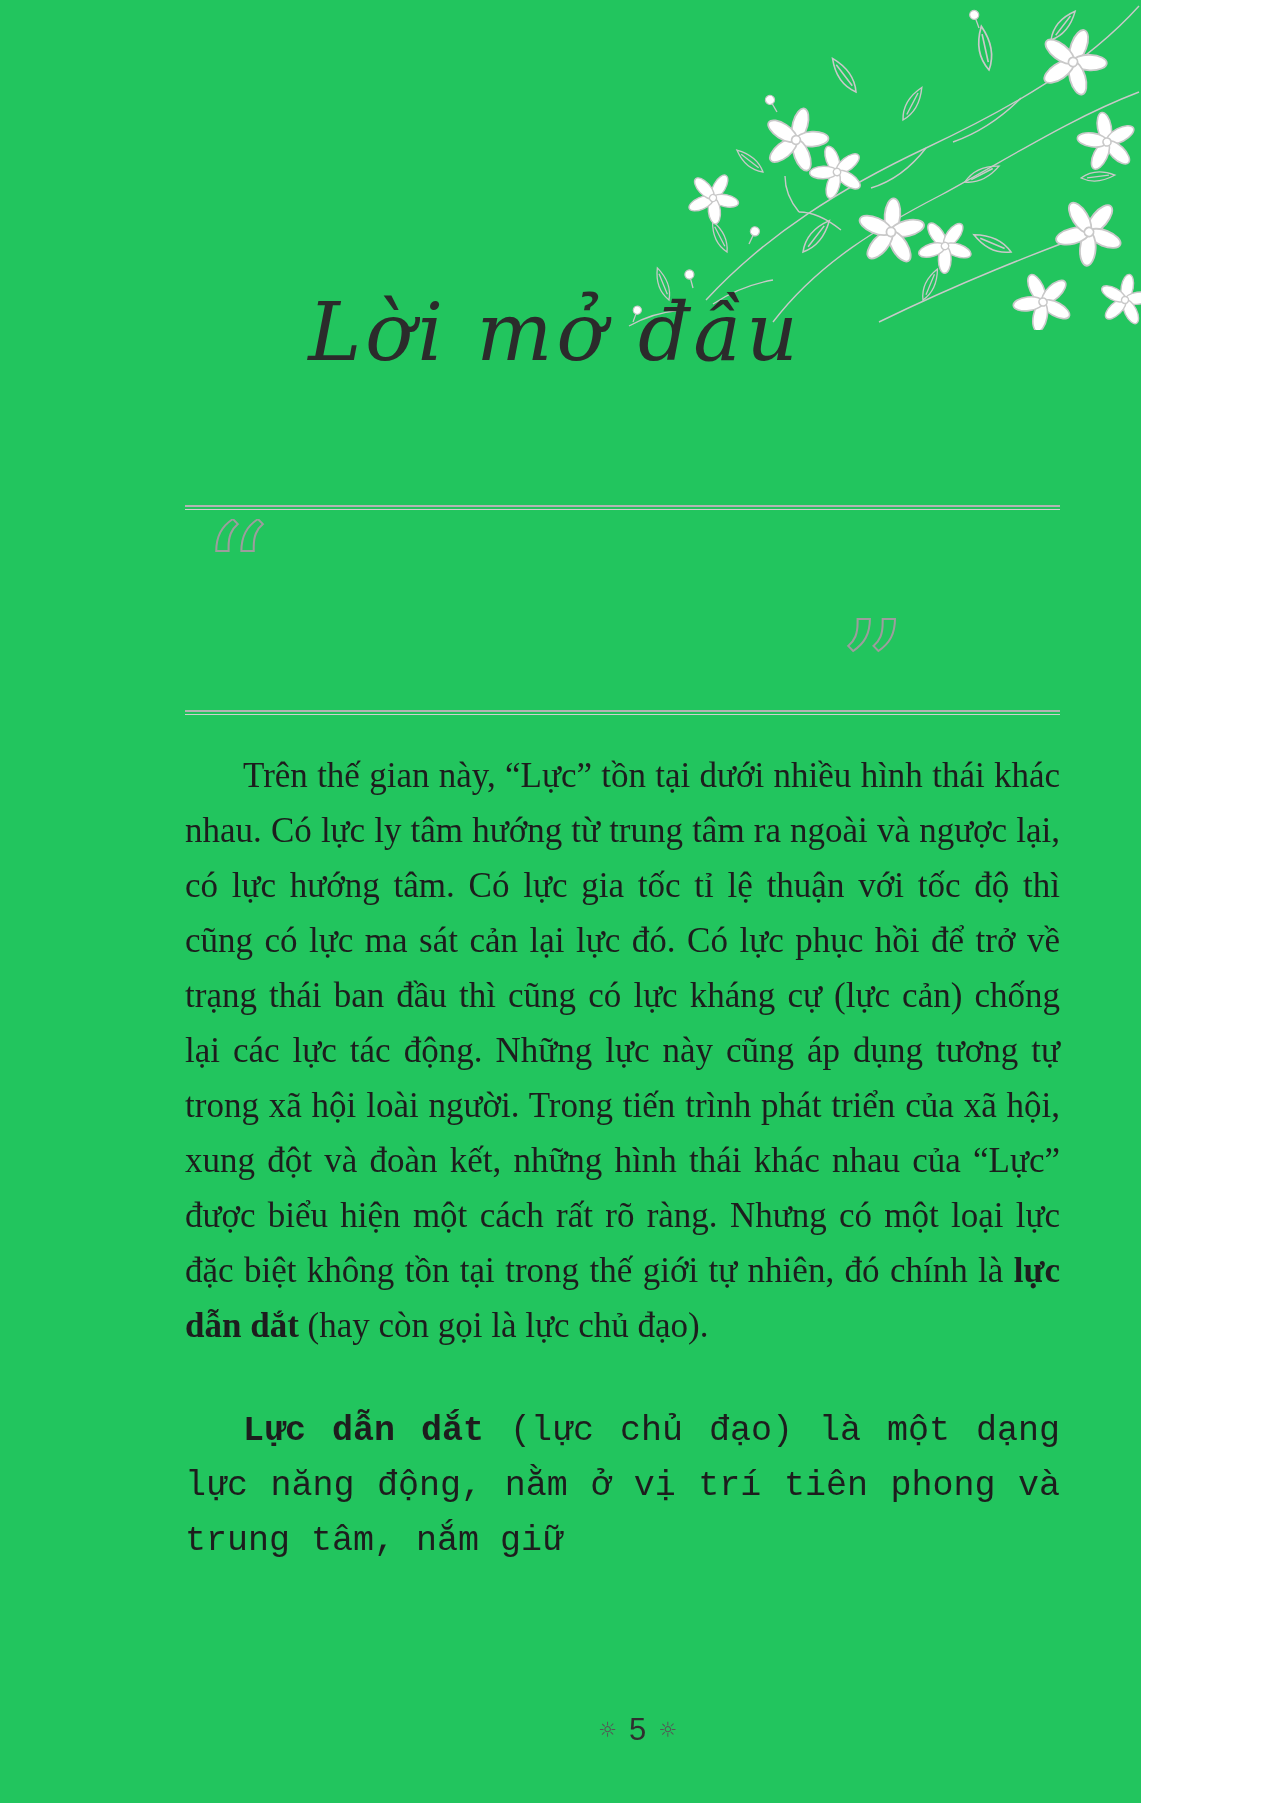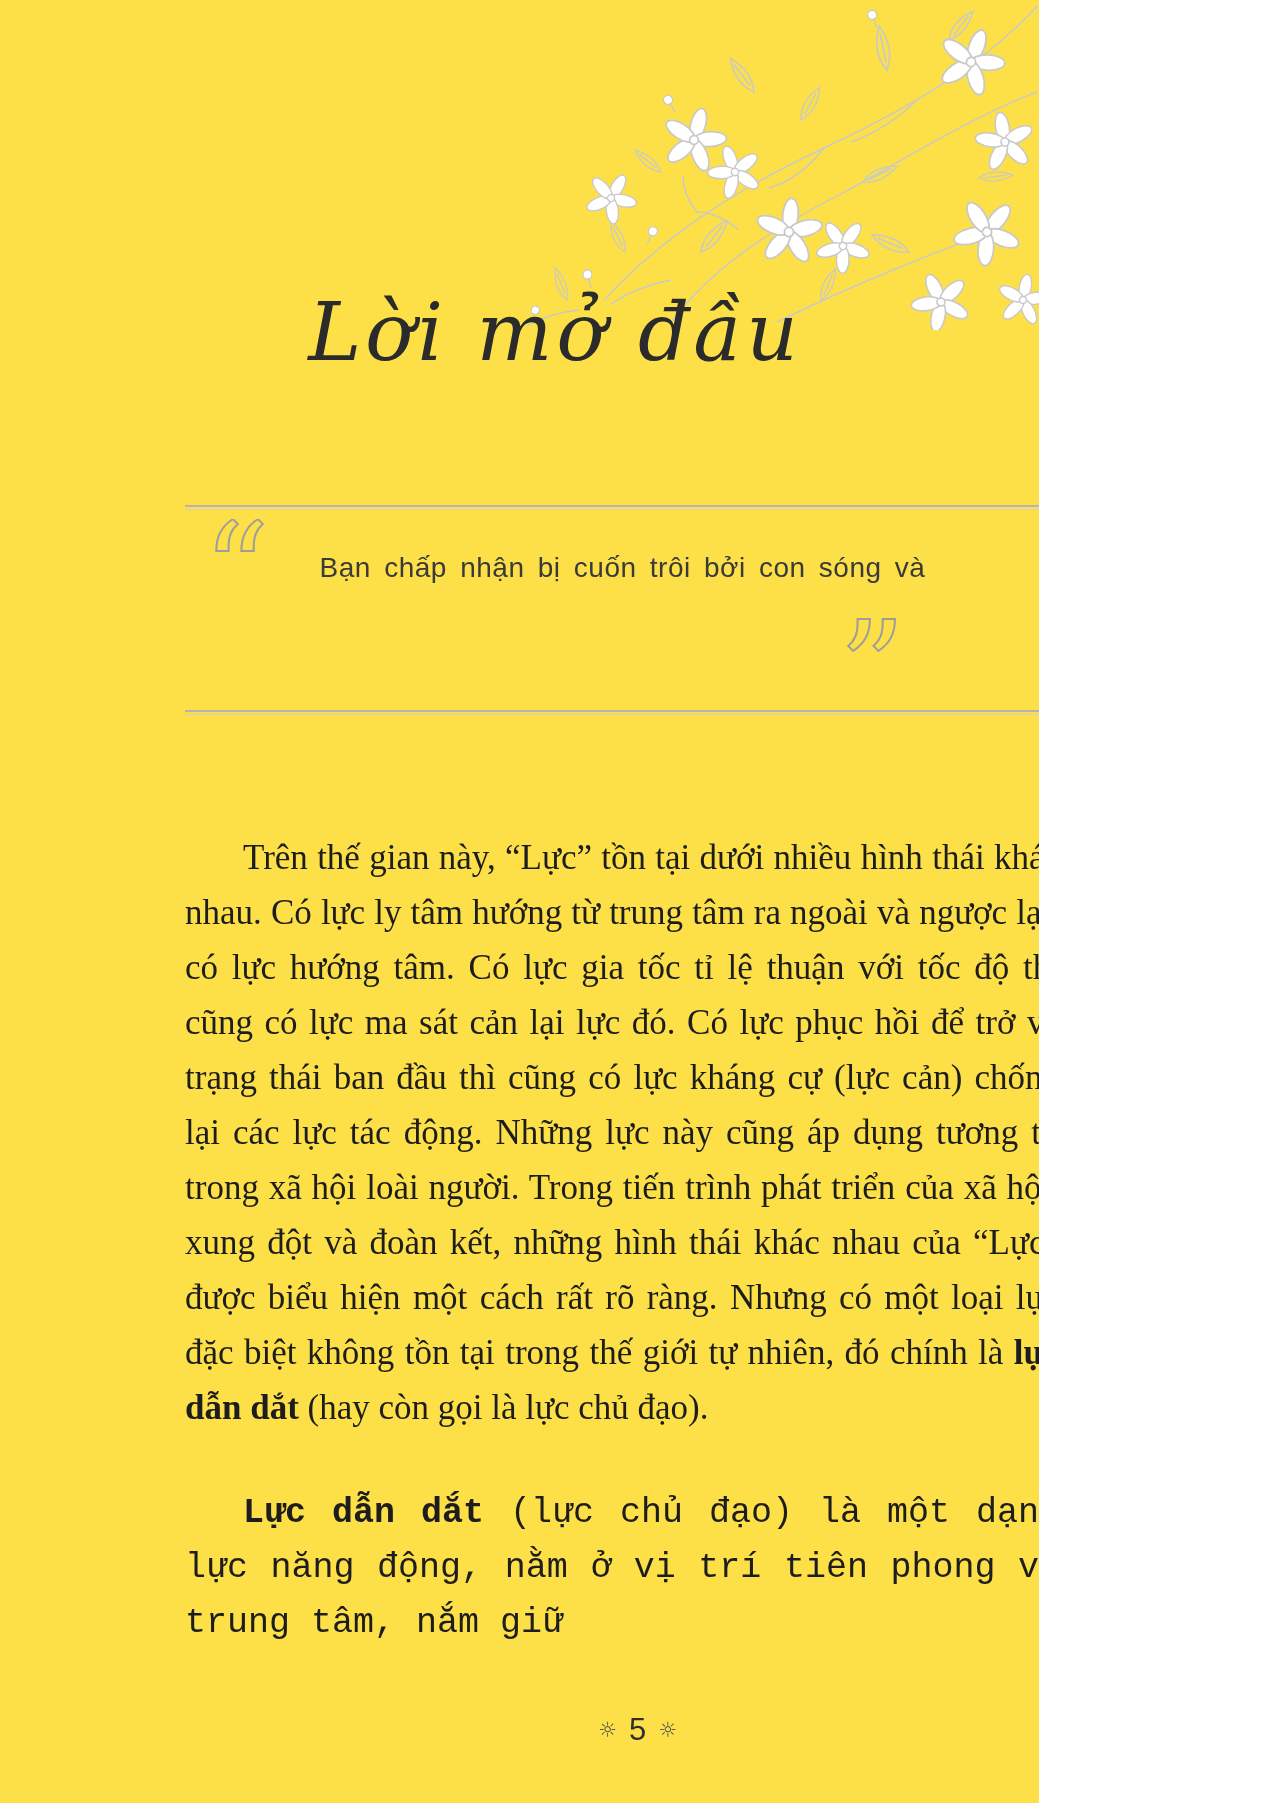--- a/index.html
+++ b/index.html
@@ -3,22 +3,22 @@
 <meta charset="utf-8">
 <style>
   html, body {
     margin: 0; padding: 0;
     width: 1275px; height: 1803px;
     background: #ffffff;
     font-family: "Liberation Serif", serif;
   }
   .page {
     position: absolute; inset: 0;
-    width: 1039px; height: 1803px;
-    background: #fde047;
+    width: 1141px; height: 1803px;
+    background: #22c55e;
     overflow: hidden;
   }
 
   
   .floral {
     position: absolute; top: 0; right: 0;
     width: 600px; height: 330px;
   }
 
   
@@ -56,21 +56,21 @@
     letter-spacing: 0.5px;
     word-spacing: 5px;
     color: #3a3a3a;
   }
   .qicon { position: absolute; }
   .qicon.open  { left: 16px;  top: 14px; }
   .qicon.close { left: 652px; top: 112px; }
 
   
   .body-text {
-    position: absolute; left: 185px; top: 830px; width: 875px;
+    position: absolute; left: 185px; top: 748px; width: 875px;
     font-family: "Liberation Serif", serif;
     font-size: 35px;
     line-height: 55px;
     color: #1d1d1d;
     text-align: justify;
   }
   .body-text p { margin: 0; text-indent: 58px; }
   .body-text p + p { margin-top: 51px; font-family: Liberation Mono, monospace; }
   .body-text b { font-weight: bold; }
 
@@ -167,21 +167,20 @@
   <h1 class="chapter-title">Lời mở đầu</h1>
 
   <div class="quote-block">
     <div class="double-rule top"></div>
 
     <svg class="qicon open" width="82" height="82" viewBox="0 0 82 82" aria-hidden="true">
       <text x="2" y="96" font-size="130" font-family="DejaVu Serif, serif" fill="none" stroke="#9d9d9d" stroke-width="2">“</text>
     </svg>
 
     <div class="quote-text">
-      <div>Bạn chấp nhận bị cuốn trôi bởi con sóng và</div>
     </div>
 
     <svg class="qicon close" width="82" height="82" viewBox="0 0 82 82" aria-hidden="true">
       <text x="2" y="96" font-size="130" font-family="DejaVu Serif, serif" fill="none" stroke="#9d9d9d" stroke-width="2">”</text>
     </svg>
 
     <div class="double-rule bottom"></div>
   </div>
 
   <div class="body-text">

